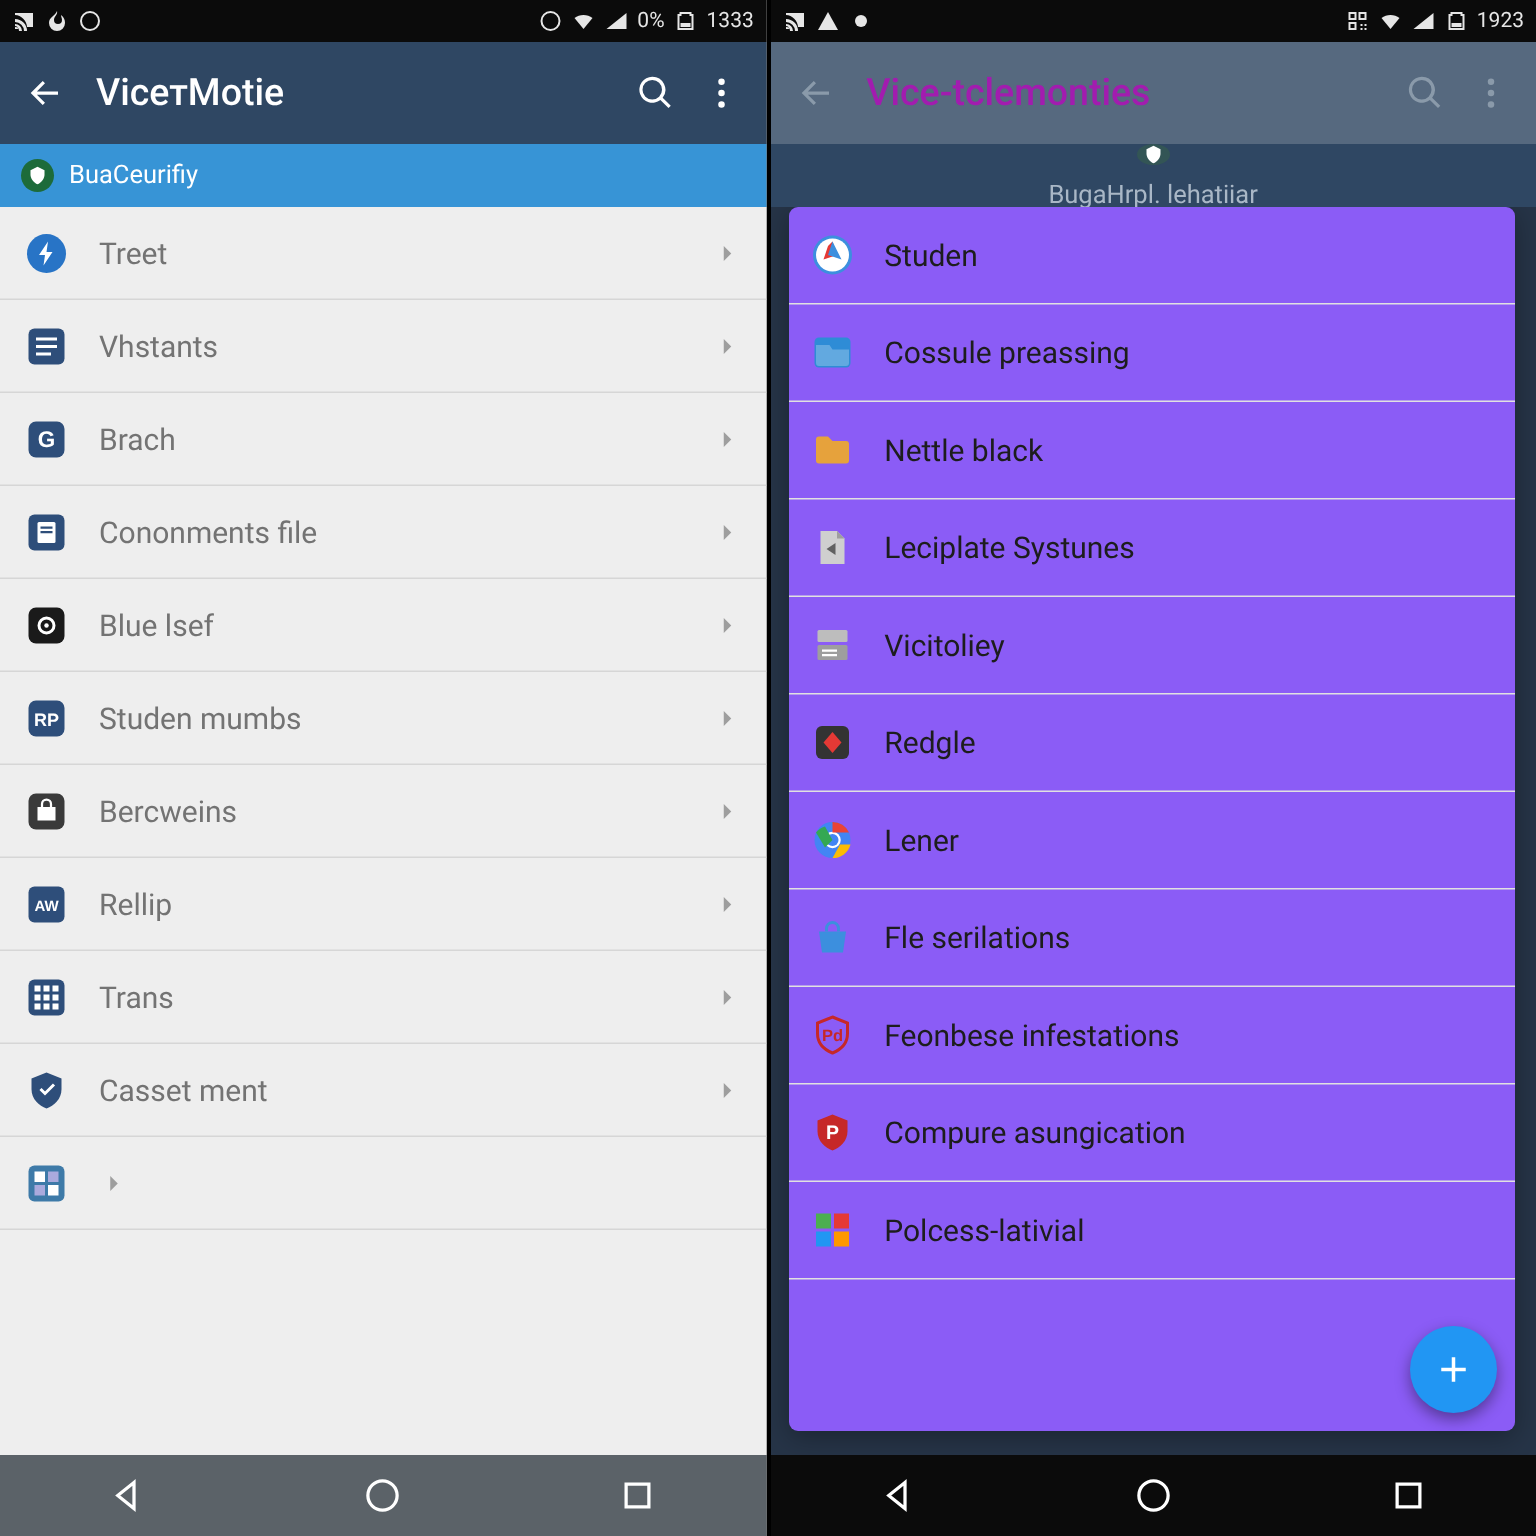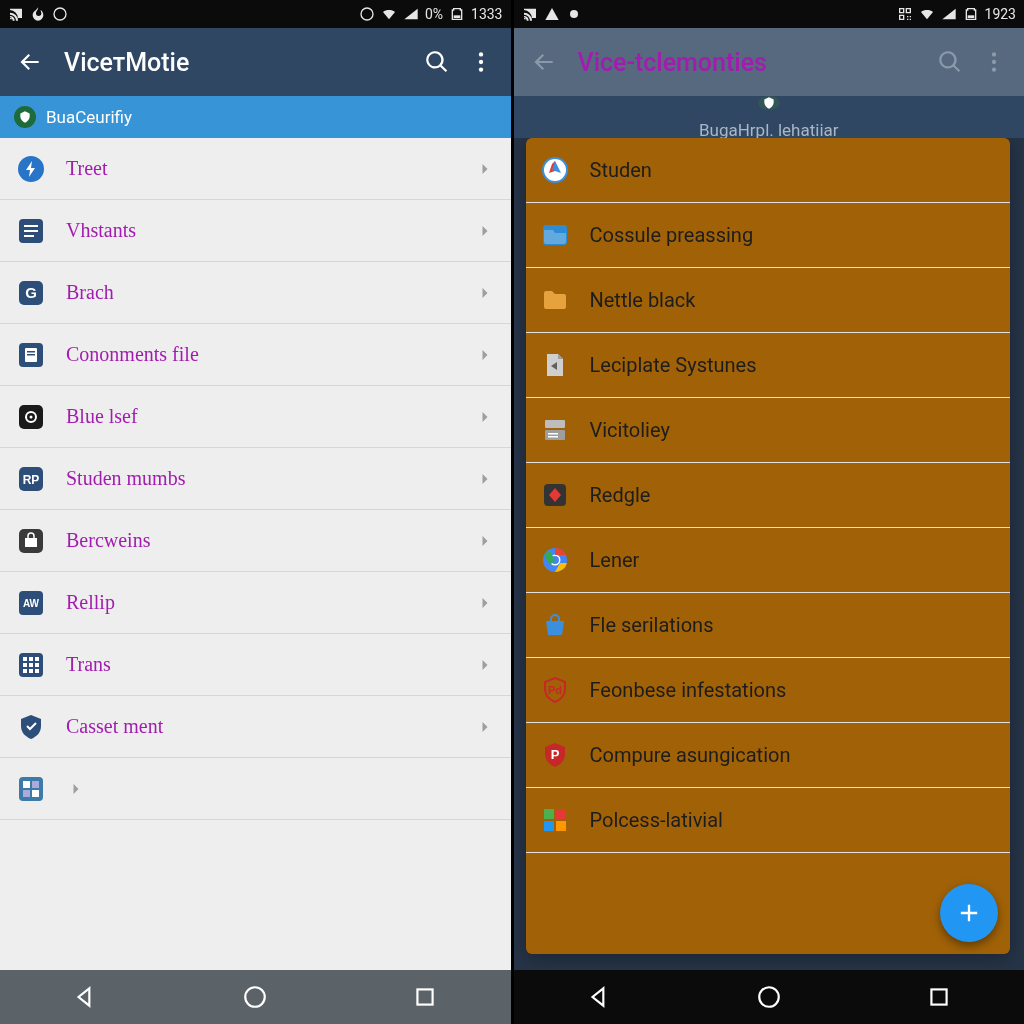--- a/index.html
+++ b/index.html
@@ -28,27 +28,27 @@
   .section.blue { background:#3794d6; }
   .section.dark { background:#2f4763; color:#a9b7c6;flex-direction:column; }
   .section .badge { width:22px; height:22px; border-radius:50%; background:#1d6b3a; display:flex; align-items:center; justify-content:center; }
   .section .badge svg { width:14px; height:14px; fill:#fff; }
 
   
   .listL { flex:1; background:#eeeeee; overflow:hidden; }
   .rowL { height:62px; display:flex; align-items:center; padding:0 16px; border-bottom:1px solid #d6d6d6; }
   .rowL .ic { width:30px; height:30px; margin-right:20px; display:flex; align-items:center; justify-content:center; }
   .rowL .ic svg { width:28px; height:28px; }
-  .rowL .label { flex:1; font-size:20px; color:#a21caf;font-family:Liberation Serif, serif; }
+  .rowL .label { flex:1; font-size:20px; color:#737373; }
   .rowL .chev { width:20px; height:20px; }
   .rowL .chev svg { width:20px; height:20px; fill:#9e9e9e; }
 
   
   .bodyR { flex:1; position:relative; background:#263447; overflow:hidden; }
-  .card { position:absolute; left:12px; right:14px; top:0; bottom:16px; background:#a16207; border-radius:6px; box-shadow:0 4px 18px rgba(0,0,0,.3); overflow:hidden; display:flex; flex-direction:column; }
+  .card { position:absolute; left:12px; right:14px; top:0; bottom:16px; background:#8b5cf6; border-radius:6px; box-shadow:0 4px 18px rgba(0,0,0,.3); overflow:hidden; display:flex; flex-direction:column; }
   .listR { flex:1; overflow:hidden; }
   .rowR { height:65px; display:flex; align-items:center; padding:0 18px 0 14px; border-bottom:1px solid #e1e1e1; }
   .rowR .ic { width:30px; height:30px; margin-right:20px; display:flex; align-items:center; justify-content:center; }
   .rowR .ic svg { width:28px; height:28px; }
   .rowR .label { flex:1; font-size:20px; color:#1d1d1d; }
 
   .fab { position:absolute; right:26px; bottom:28px; width:58px; height:58px; border-radius:50%; background:#2196f3; display:flex; align-items:center; justify-content:center; box-shadow:0 4px 10px rgba(0,0,0,.4); }
   .fab svg { width:28px; height:28px; fill:#fff; }
 
   

